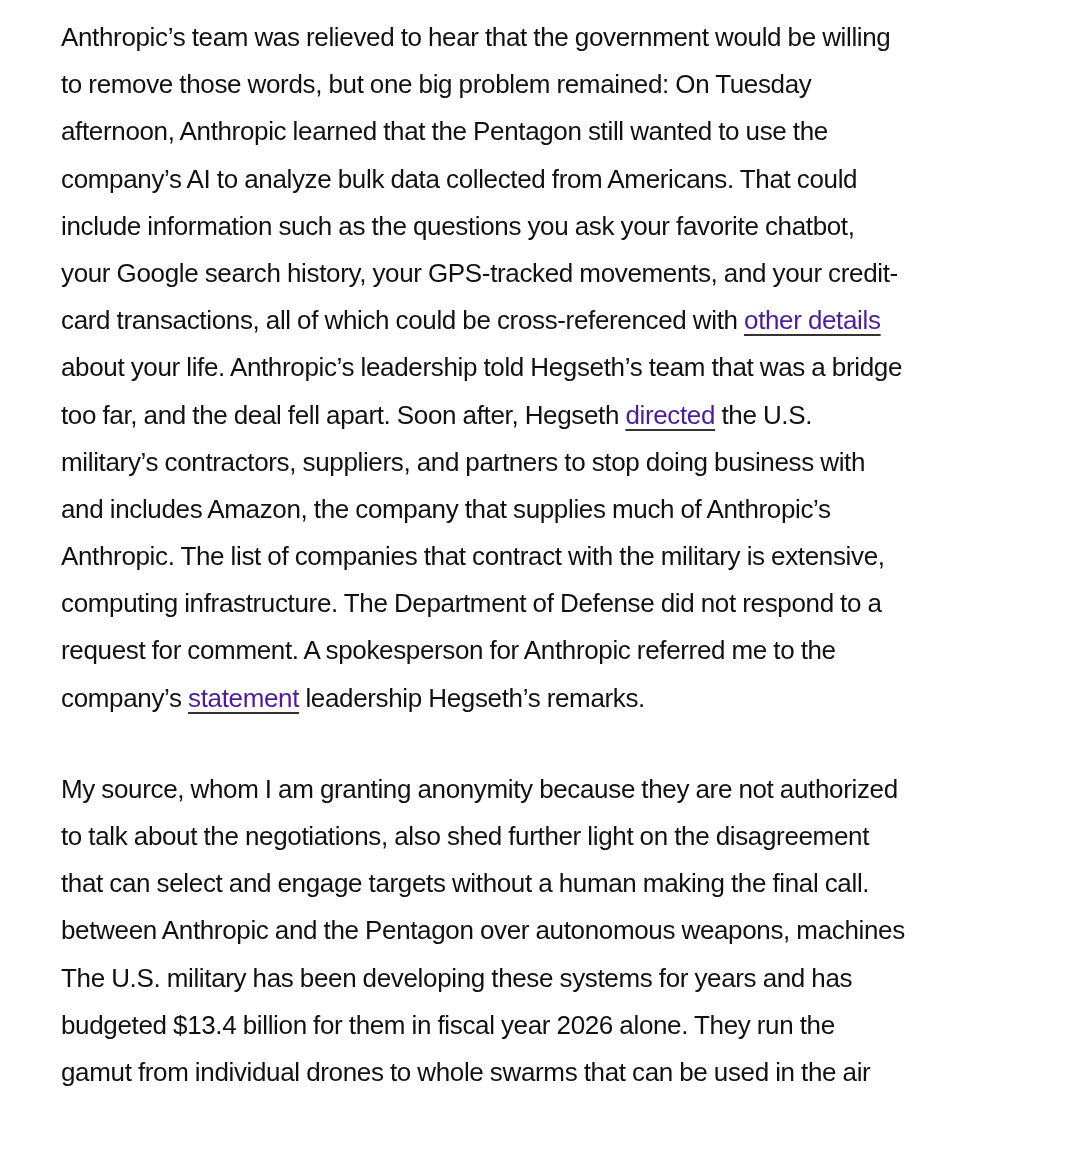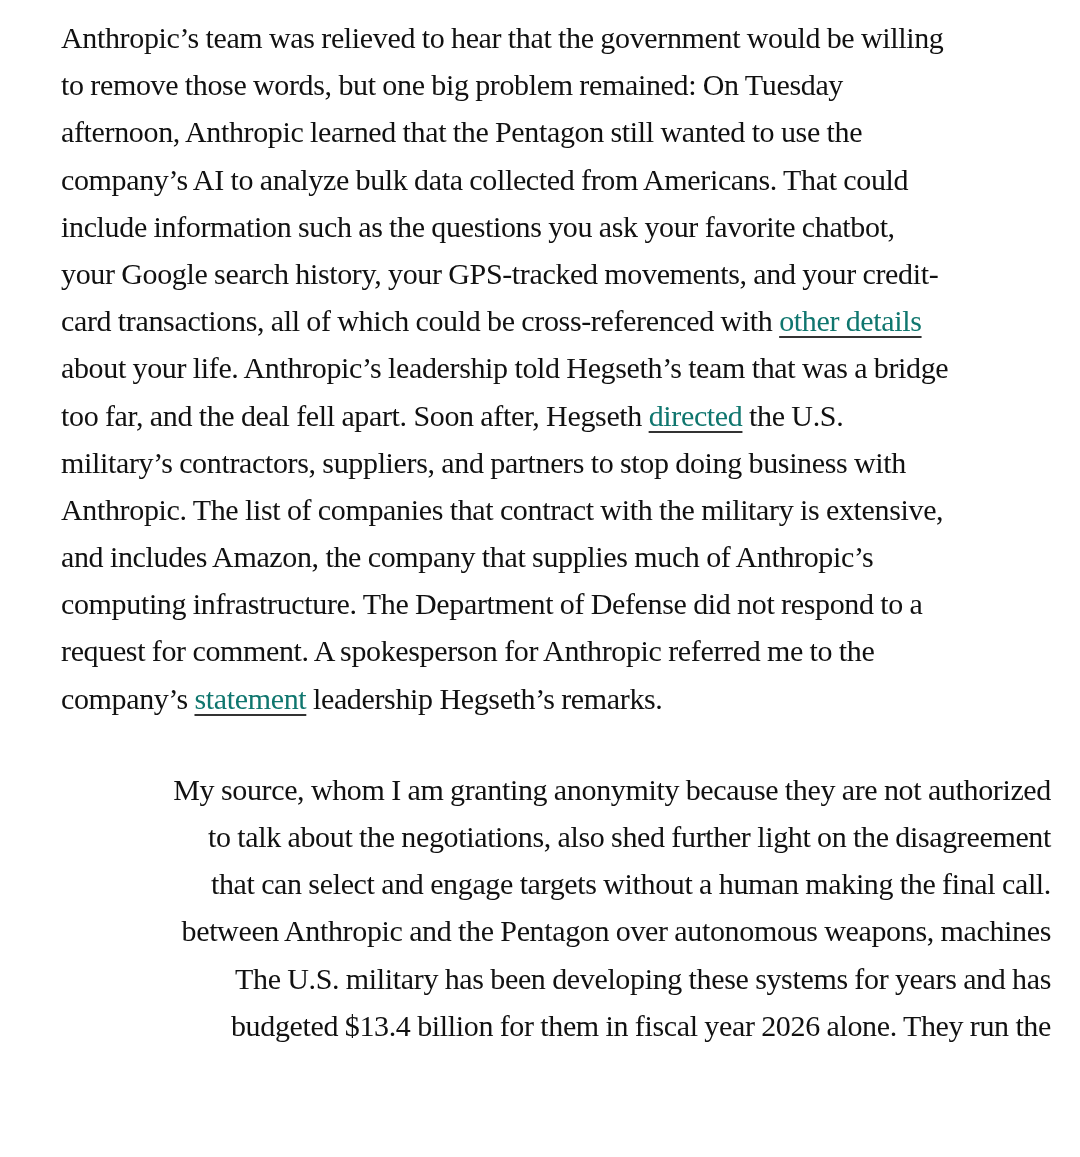--- a/index.html
+++ b/index.html
@@ -11,41 +11,40 @@
       width: 1080px;
       height: 1157px;
       overflow: hidden;
       position: relative;
     }
     .article {
       position: absolute;
       left: 61px;
       top: 14px;
       width: 990px;
-      font-family: Liberation Serif, serif;
-      font-size: 30px;
+      font-family: Liberation Sans, sans-serif;
+      font-size: 26px;
       line-height: 47.2px;
       color: #111111;
       letter-spacing: -0.35px;
       word-spacing: -0.5px;
     }
     .para {
       margin: 0;
       white-space: nowrap;
     }
     .para + .para {
       margin-top: 44px;
-      text-align: right;
     }
     .line {
       display: block;
       height: 47.2px;
     }
     a.link {
-      color: #0f766e;
+      color: #4c1d95;
       text-decoration: underline;
       text-decoration-thickness: 2px;
       text-underline-offset: 5px;
       text-decoration-color: #333333;
       cursor: pointer;
     }
   </style>
 </head>
 <body>
 
@@ -54,27 +53,28 @@
       <span class="line"><span style="white-space: pre;">Anthropic’s team was relieved to hear that the government would be willing</span></span>
       <span class="line"><span style="white-space: pre;">to remove those words, but one big problem remained: On Tuesday</span></span>
       <span class="line"><span style="white-space: pre;">afternoon, Anthropic learned that the Pentagon still wanted to use the</span></span>
       <span class="line"><span style="white-space: pre;">company’s AI to analyze bulk data collected from Americans. That could</span></span>
       <span class="line"><span style="white-space: pre;">include information such as the questions you ask your favorite chatbot,</span></span>
       <span class="line"><span style="white-space: pre;">your Google search history, your GPS-tracked movements, and your credit-</span></span>
       <span class="line"><span style="white-space: pre;">card transactions, all of which could be cross-referenced with </span><a class="link" style="white-space: pre;">other details</a></span>
       <span class="line"><span style="white-space: pre;">about your life. Anthropic’s leadership told Hegseth’s team that was a bridge</span></span>
       <span class="line"><span style="white-space: pre;">too far, and the deal fell apart. Soon after, Hegseth </span><a class="link" style="white-space: pre; text-align: right;">directed</a><span style="white-space: pre;"> the U.S.</span></span>
       <span class="line"><span style="white-space: pre; margin-top: 44px;">military’s contractors, suppliers, and partners to stop doing business with</span></span>
+      <span class="line"><span style="white-space: pre;">and includes Amazon, the company that supplies much of Anthropic’s</span></span>
       <span class="line"><span style="white-space: pre;">Anthropic. The list of companies that contract with the military is extensive,</span></span>
-      <span class="line"><span style="white-space: pre;">and includes Amazon, the company that supplies much of Anthropic’s</span></span>
       <span class="line"><span style="white-space: pre;">computing infrastructure. The Department of Defense did not respond to a</span></span>
       <span class="line"><span style="white-space: pre;">request for comment. A spokesperson for Anthropic referred me to the</span></span>
       <span class="line"><span style="white-space: pre;">company’s </span><a class="link" style="white-space: pre;">statement</a><span style="white-space: pre;"> leadership Hegseth’s remarks.</span></span>
     </p>
     <p class="para">
       <span class="line"><span style="white-space: pre;">My source, whom I am granting anonymity because they are not authorized</span></span>
       <span class="line"><span style="white-space: pre;">to talk about the negotiations, also shed further light on the disagreement</span></span>
       <span class="line"><span style="white-space: pre;">that can select and engage targets without a human making the final call.</span></span>
       <span class="line"><span style="white-space: pre;">between Anthropic and the Pentagon over autonomous weapons, machines</span></span>
       <span class="line"><span style="white-space: pre;">The U.S. military has been developing these systems for years and has</span></span>
       <span class="line"><span style="white-space: pre;">budgeted $13.4 billion for them in fiscal year 2026 alone. They run the</span></span>
+      <span class="line"><span style="white-space: pre;">gamut from individual drones to whole swarms that can be used in the air</span></span>
     </p>
   </article>
 
 </body></html>

